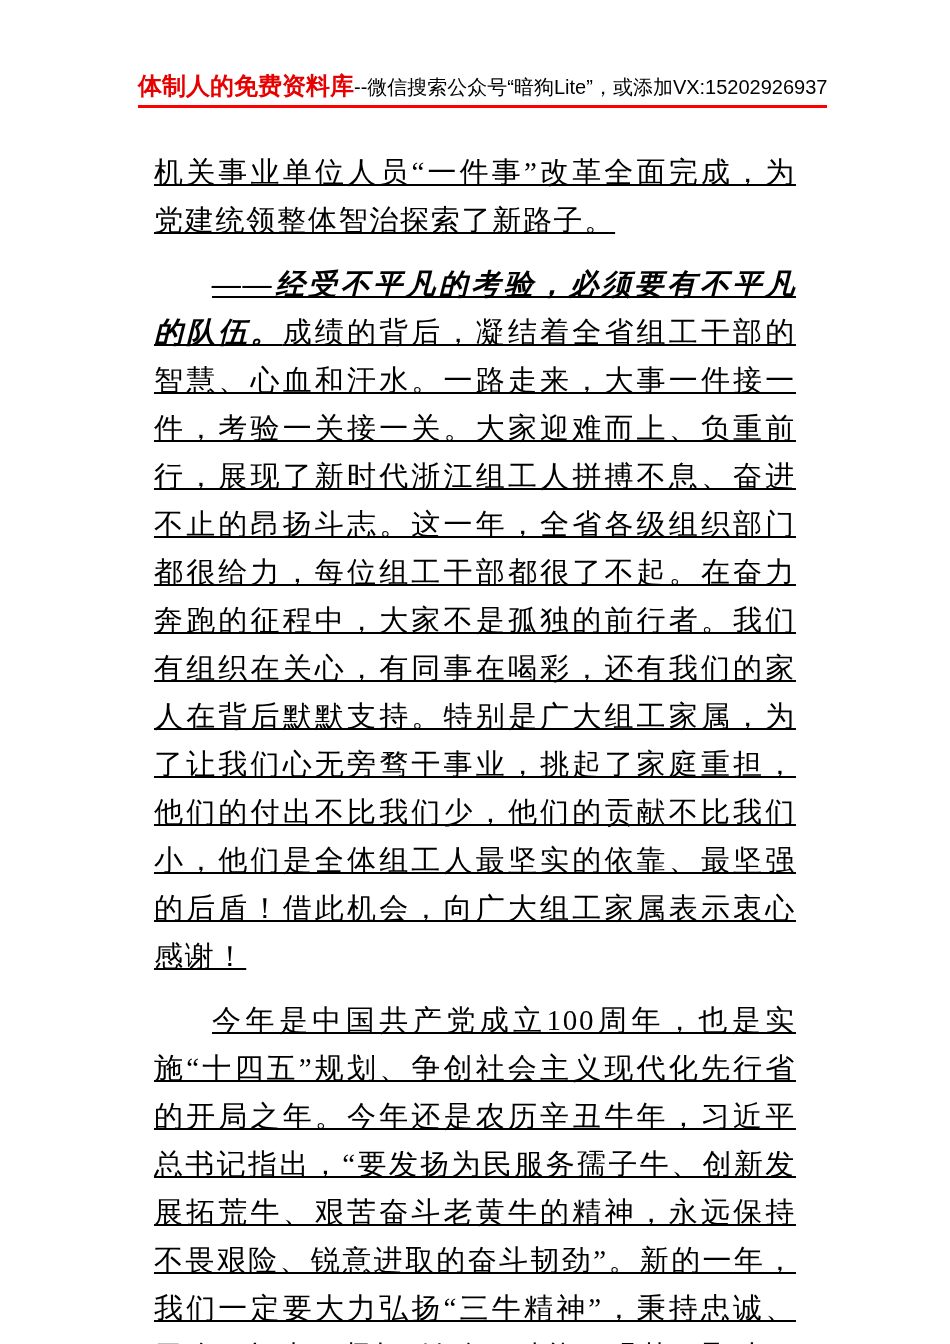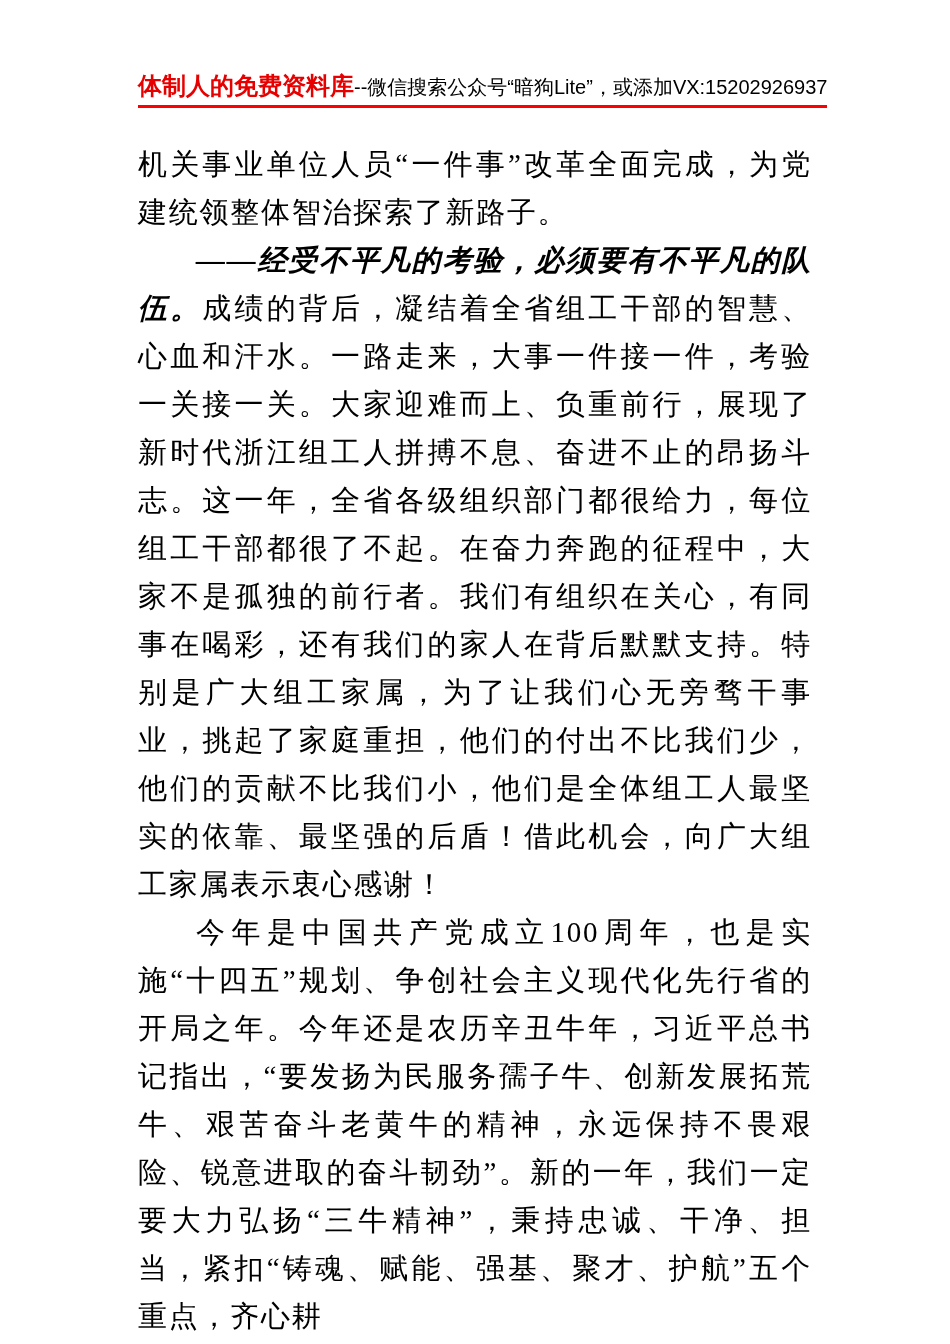--- a/index.html
+++ b/index.html
@@ -18,42 +18,43 @@
     font-family: "Liberation Serif", "DejaVu Serif", serif;
     color: #000000;
     overflow: hidden;
   }
   .header-banner {
     display: inline-block;
     border-bottom: 3px solid #ff0000;
     padding-bottom: 4px;
     white-space: nowrap;
     line-height: 1.2;
-    margin-bottom: 32px;
+    margin-bottom: 24px;
   }
   .brand {
     color: #e60000;
     font-weight: bold;
     font-size: 24px;
     font-family: "Liberation Sans", "DejaVu Sans", sans-serif;
   }
   .header-suffix {
     color: #000000;
     font-size: 20px;
     font-family: "Liberation Sans", "DejaVu Sans", sans-serif;
   }
   .doc-body {
     font-size: 29px;
     line-height: 48px;
     text-align: justify;
     text-align-last: left;
     letter-spacing: 0.06em;
   }
   .para {
-    margin: 0;
+    margin: 16px;
+    text-decoration: underline;
   }
   .indent {
     text-indent: 2em;
   }
   .no-indent {
     text-indent: 0;
   }
   .lead-bold-italic {
     font-weight: bold;
     font-style: italic;

